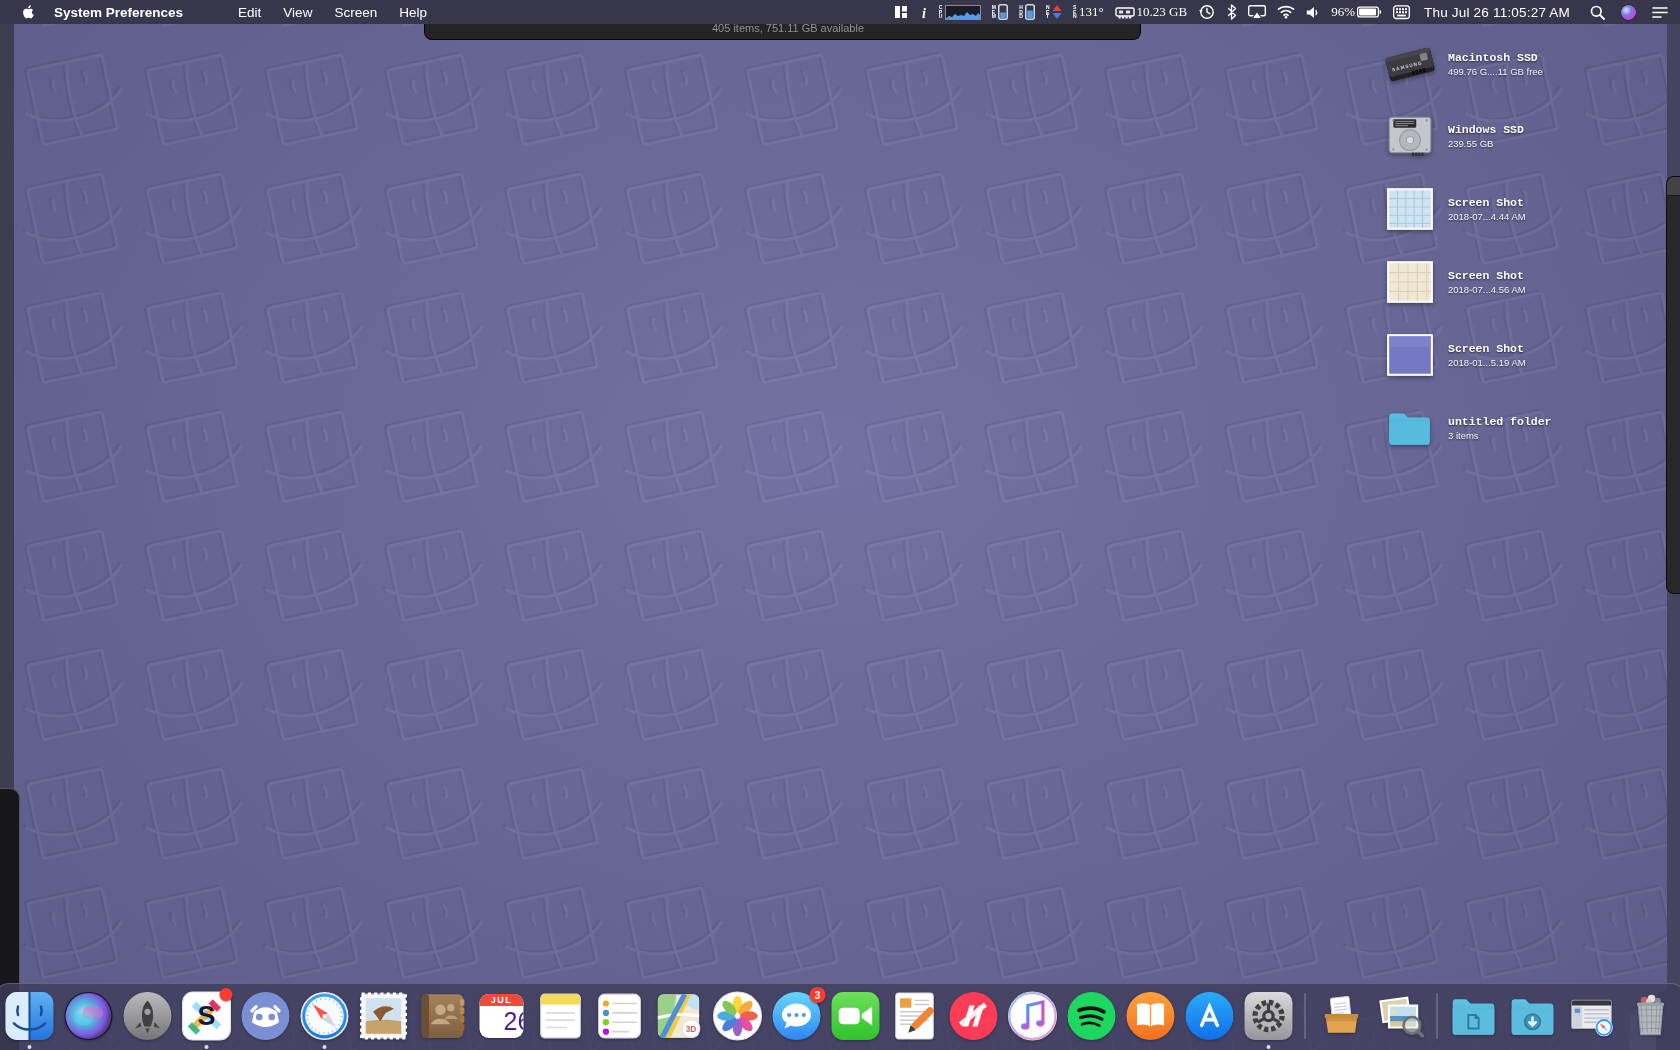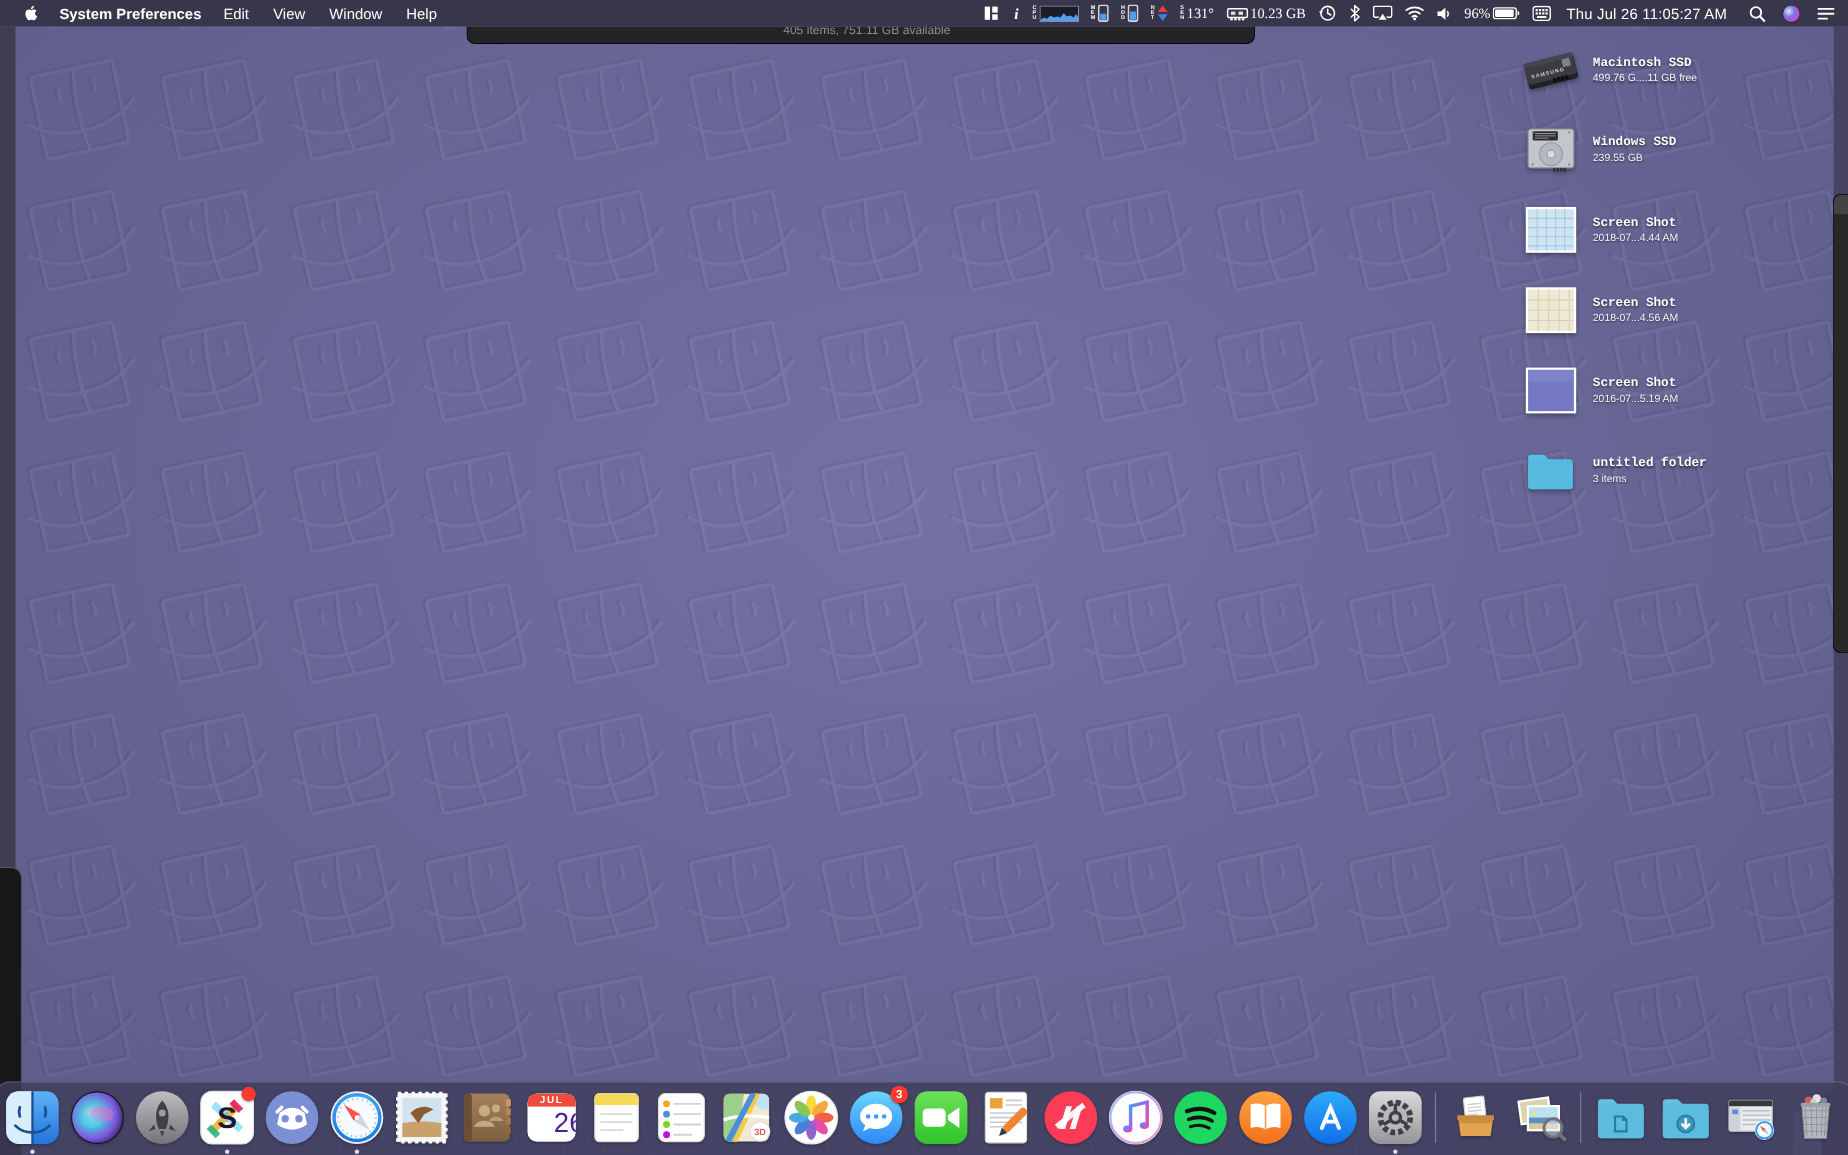--- a/index.html
+++ b/index.html
@@ -112,24 +112,24 @@
 </div>
 
 <div class="menubar">
   <div class="menubar-left">
     <span class="apple">
       <svg width="13" height="16" viewBox="0 0 14 17">
           <path fill="#fff" d="M11.6,8.9c0-1.7,1.4-2.5,1.5-2.6c-0.8-1.2-2.1-1.4-2.5-1.4C9.5,4.8,8.5,5.5,8,5.5S6.6,4.9,5.7,4.9C4.5,4.9,3.4,5.6,2.8,6.7c-1.2,2.1-0.3,5.3,0.9,7c0.6,0.8,1.3,1.8,2.2,1.7c0.9,0,1.2-0.6,2.3-0.6s1.4,0.6,2.3,0.6c1,0,1.6-0.9,2.2-1.7c0.7-1,1-2,1-2.1C13.7,11.6,11.6,10.8,11.6,8.9z M9.9,3.4c0.5-0.6,0.8-1.4,0.7-2.2C9.9,1.3,9,1.7,8.5,2.3C8,2.8,7.6,3.7,7.7,4.4C8.5,4.5,9.4,4,9.9,3.4z"></path>
         </svg>
     </span>
     <span class="app-name">System Preferences</span>
-    <span style="display:flex;gap:22px;">
+    <span style="display:flex;gap:22px;margin-left:35px;">
         <span class="menu-item">Edit</span>
         <span class="menu-item">View</span>
-        <span class="menu-item">Window</span>
+        <span class="menu-item">Screen</span>
         <span class="menu-item">Help</span>
       </span>
   </div>
   <div class="menubar-right">
     <span class="mb-icon">
         <svg width="14" height="14">
           <rect x="0" y="1" width="5" height="12" fill="#fff"></rect>
           <rect x="7" y="1" width="5" height="5.5" fill="#fff"></rect>
           <rect x="7" y="8" width="5" height="5" fill="#fff"></rect>
         </svg>
@@ -380,21 +380,21 @@
     <div class="desk-item" style="top: 293px;">
       <div class="desk-icon">
         <svg viewBox="0 0 48 44">
           <rect x="2" y="2" width="44" height="40" fill="#fff"></rect>
           <rect x="4" y="4" width="40" height="36" fill="#7579c4"></rect>
           <rect x="4" y="4" width="40" height="10" fill="#8286cf" opacity="0.7"></rect>
         </svg>
       </div>
       <div class="desk-labels">
         <div class="desk-name">Screen Shot</div>
-        <div class="desk-info">2016-07...5.19 AM</div>
+        <div class="desk-info">2018-01...5.19 AM</div>
       </div>
     </div>
     <div class="desk-item" style="top: 366px;">
       <div class="desk-icon">
         <svg viewBox="0 0 48 48">
           <defs>
             <linearGradient id="gfd3" x1="0" y1="0" x2="0" y2="1">
               <stop offset="0" stop-color="#59c2e8"></stop>
               <stop offset="1" stop-color="#3a9bc8"></stop>
             </linearGradient>

